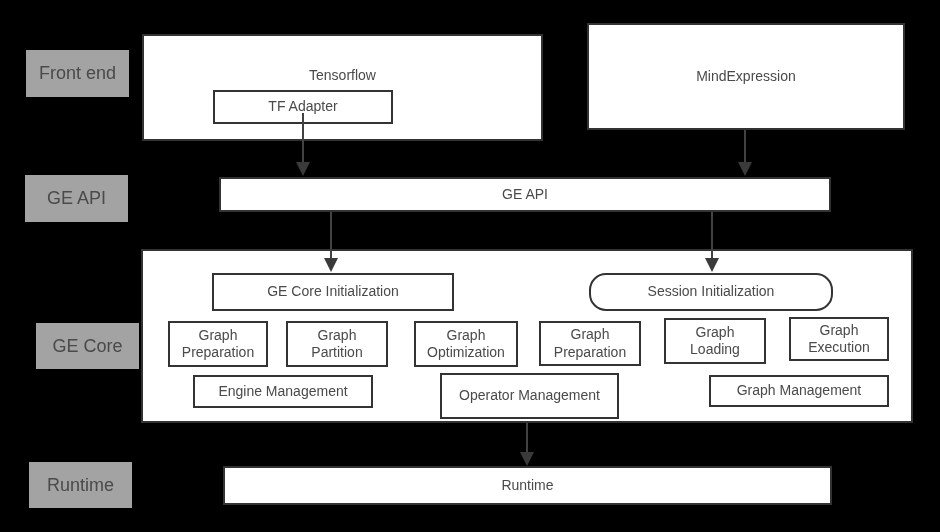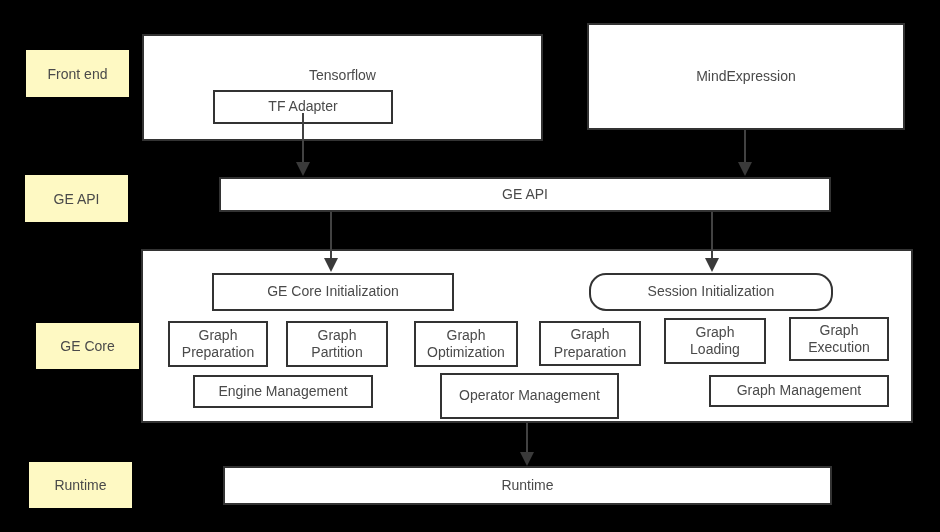--- a/index.html
+++ b/index.html
@@ -24,27 +24,27 @@
     display: flex;
     flex-direction: column;
     align-items: center;
     justify-content: center;
     text-align: center;
     font-size: 14px;
     line-height: 1.25;
   }
   .plain-label {
     position: absolute;
-    background: #fef9c3;
+    background: #a3a3a3;
     box-sizing: border-box;
     display: flex;
     align-items: center;
     justify-content: center;
     text-align: left;
-    font-size: 14px;
+    font-size: 18px;
   }
   .container-title {
     position: absolute;
     left: 0;
     right: 0;
     top: 31px;
     text-align: center;
     font-size: 14px;
   }
   .arrow {

